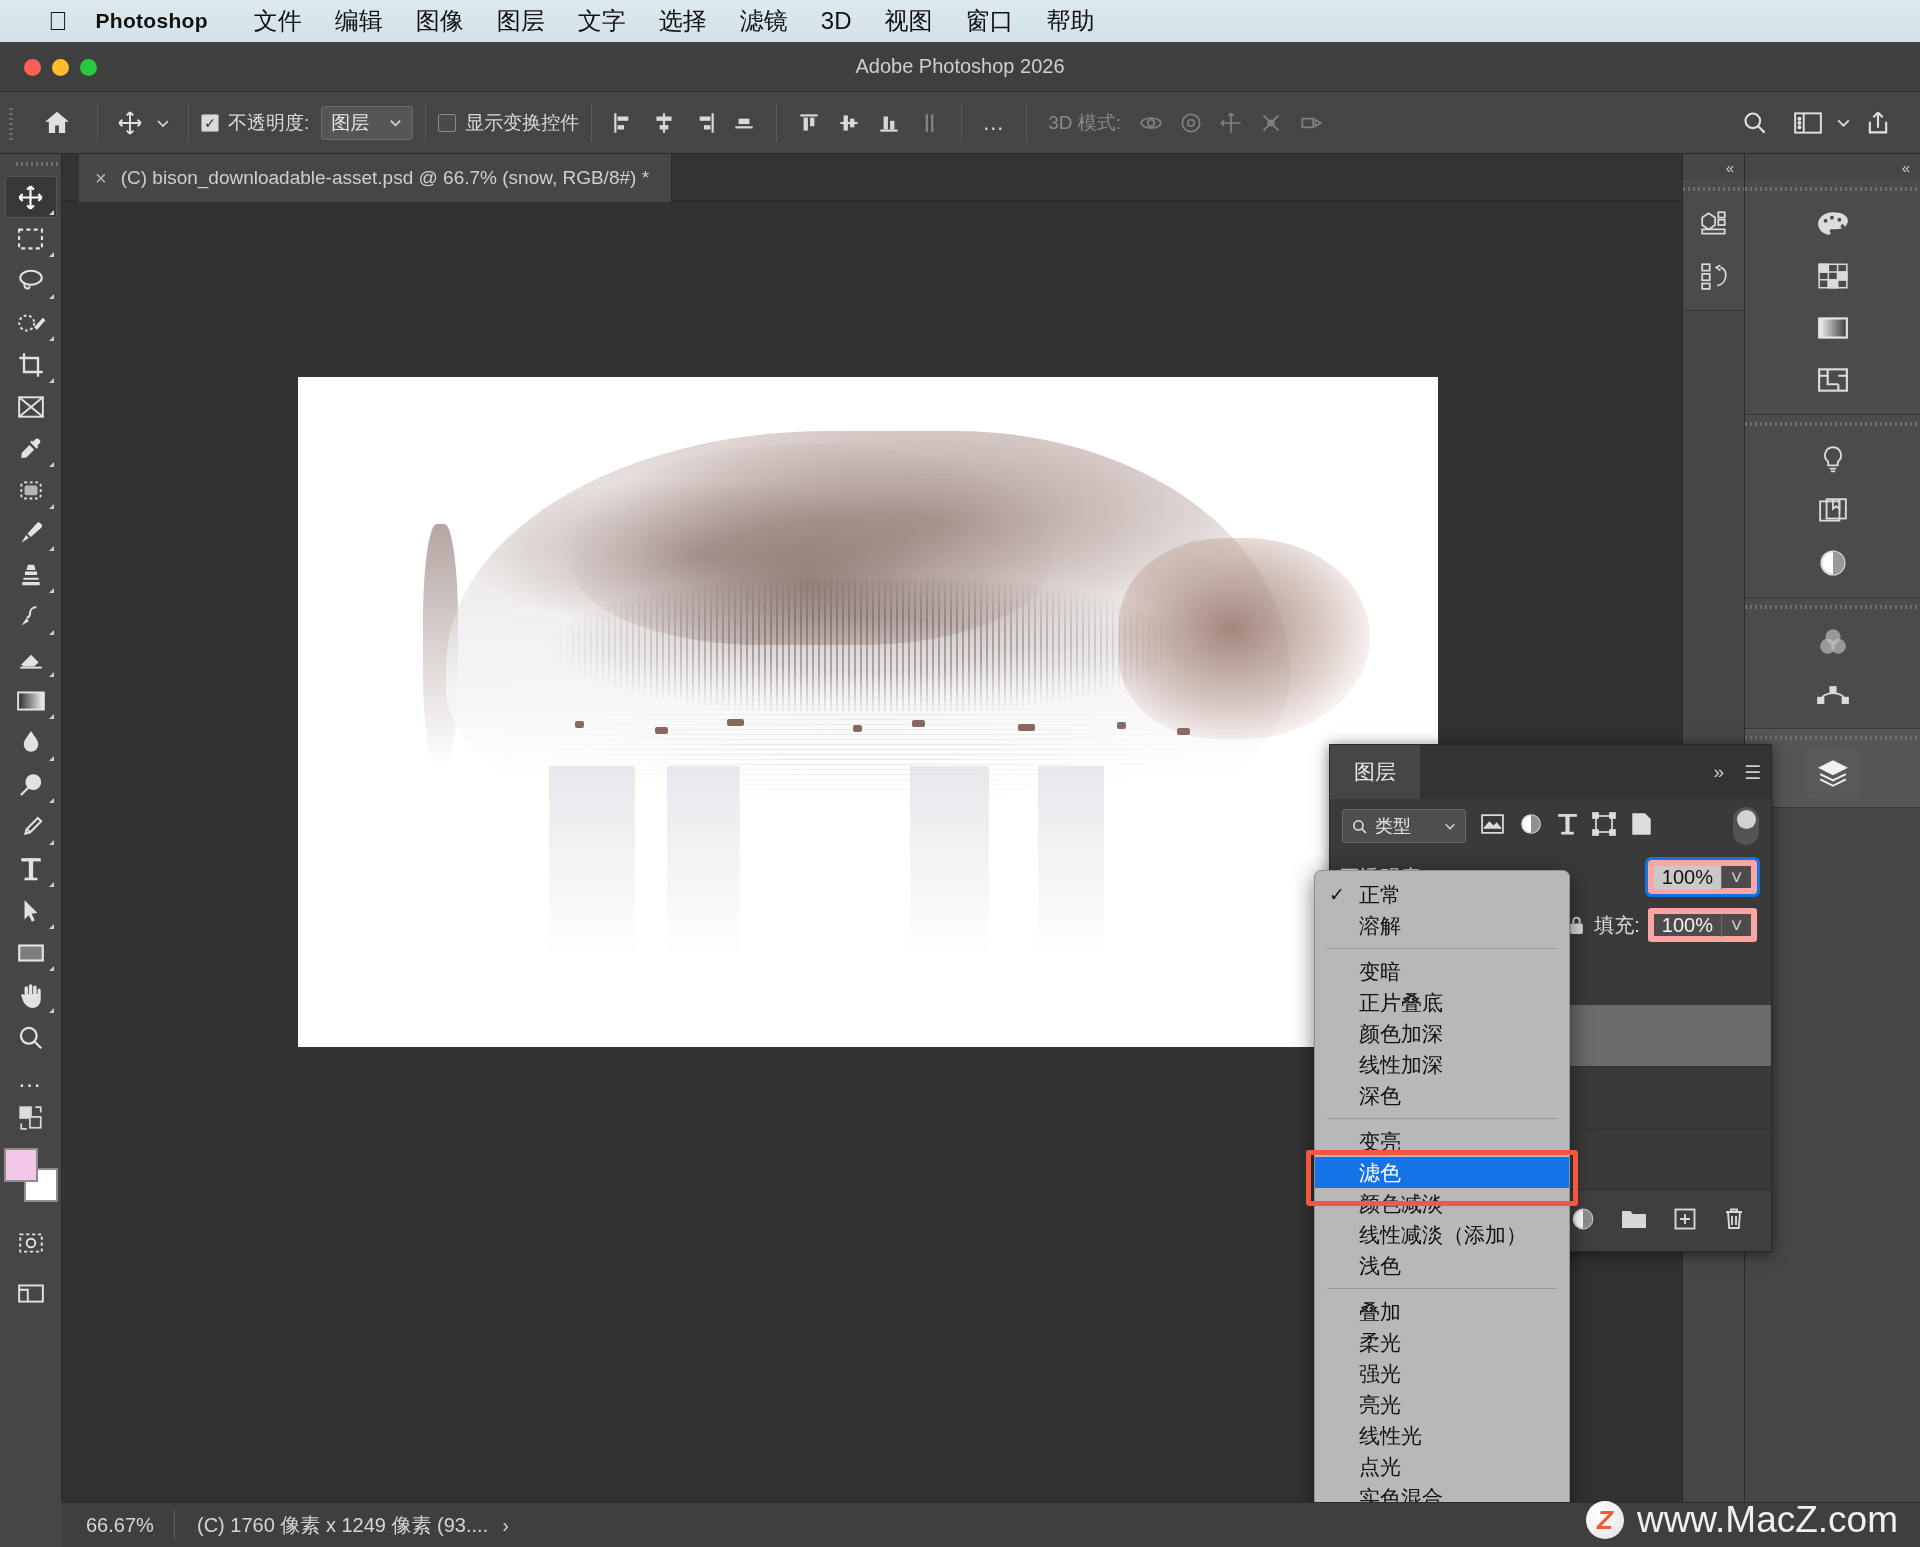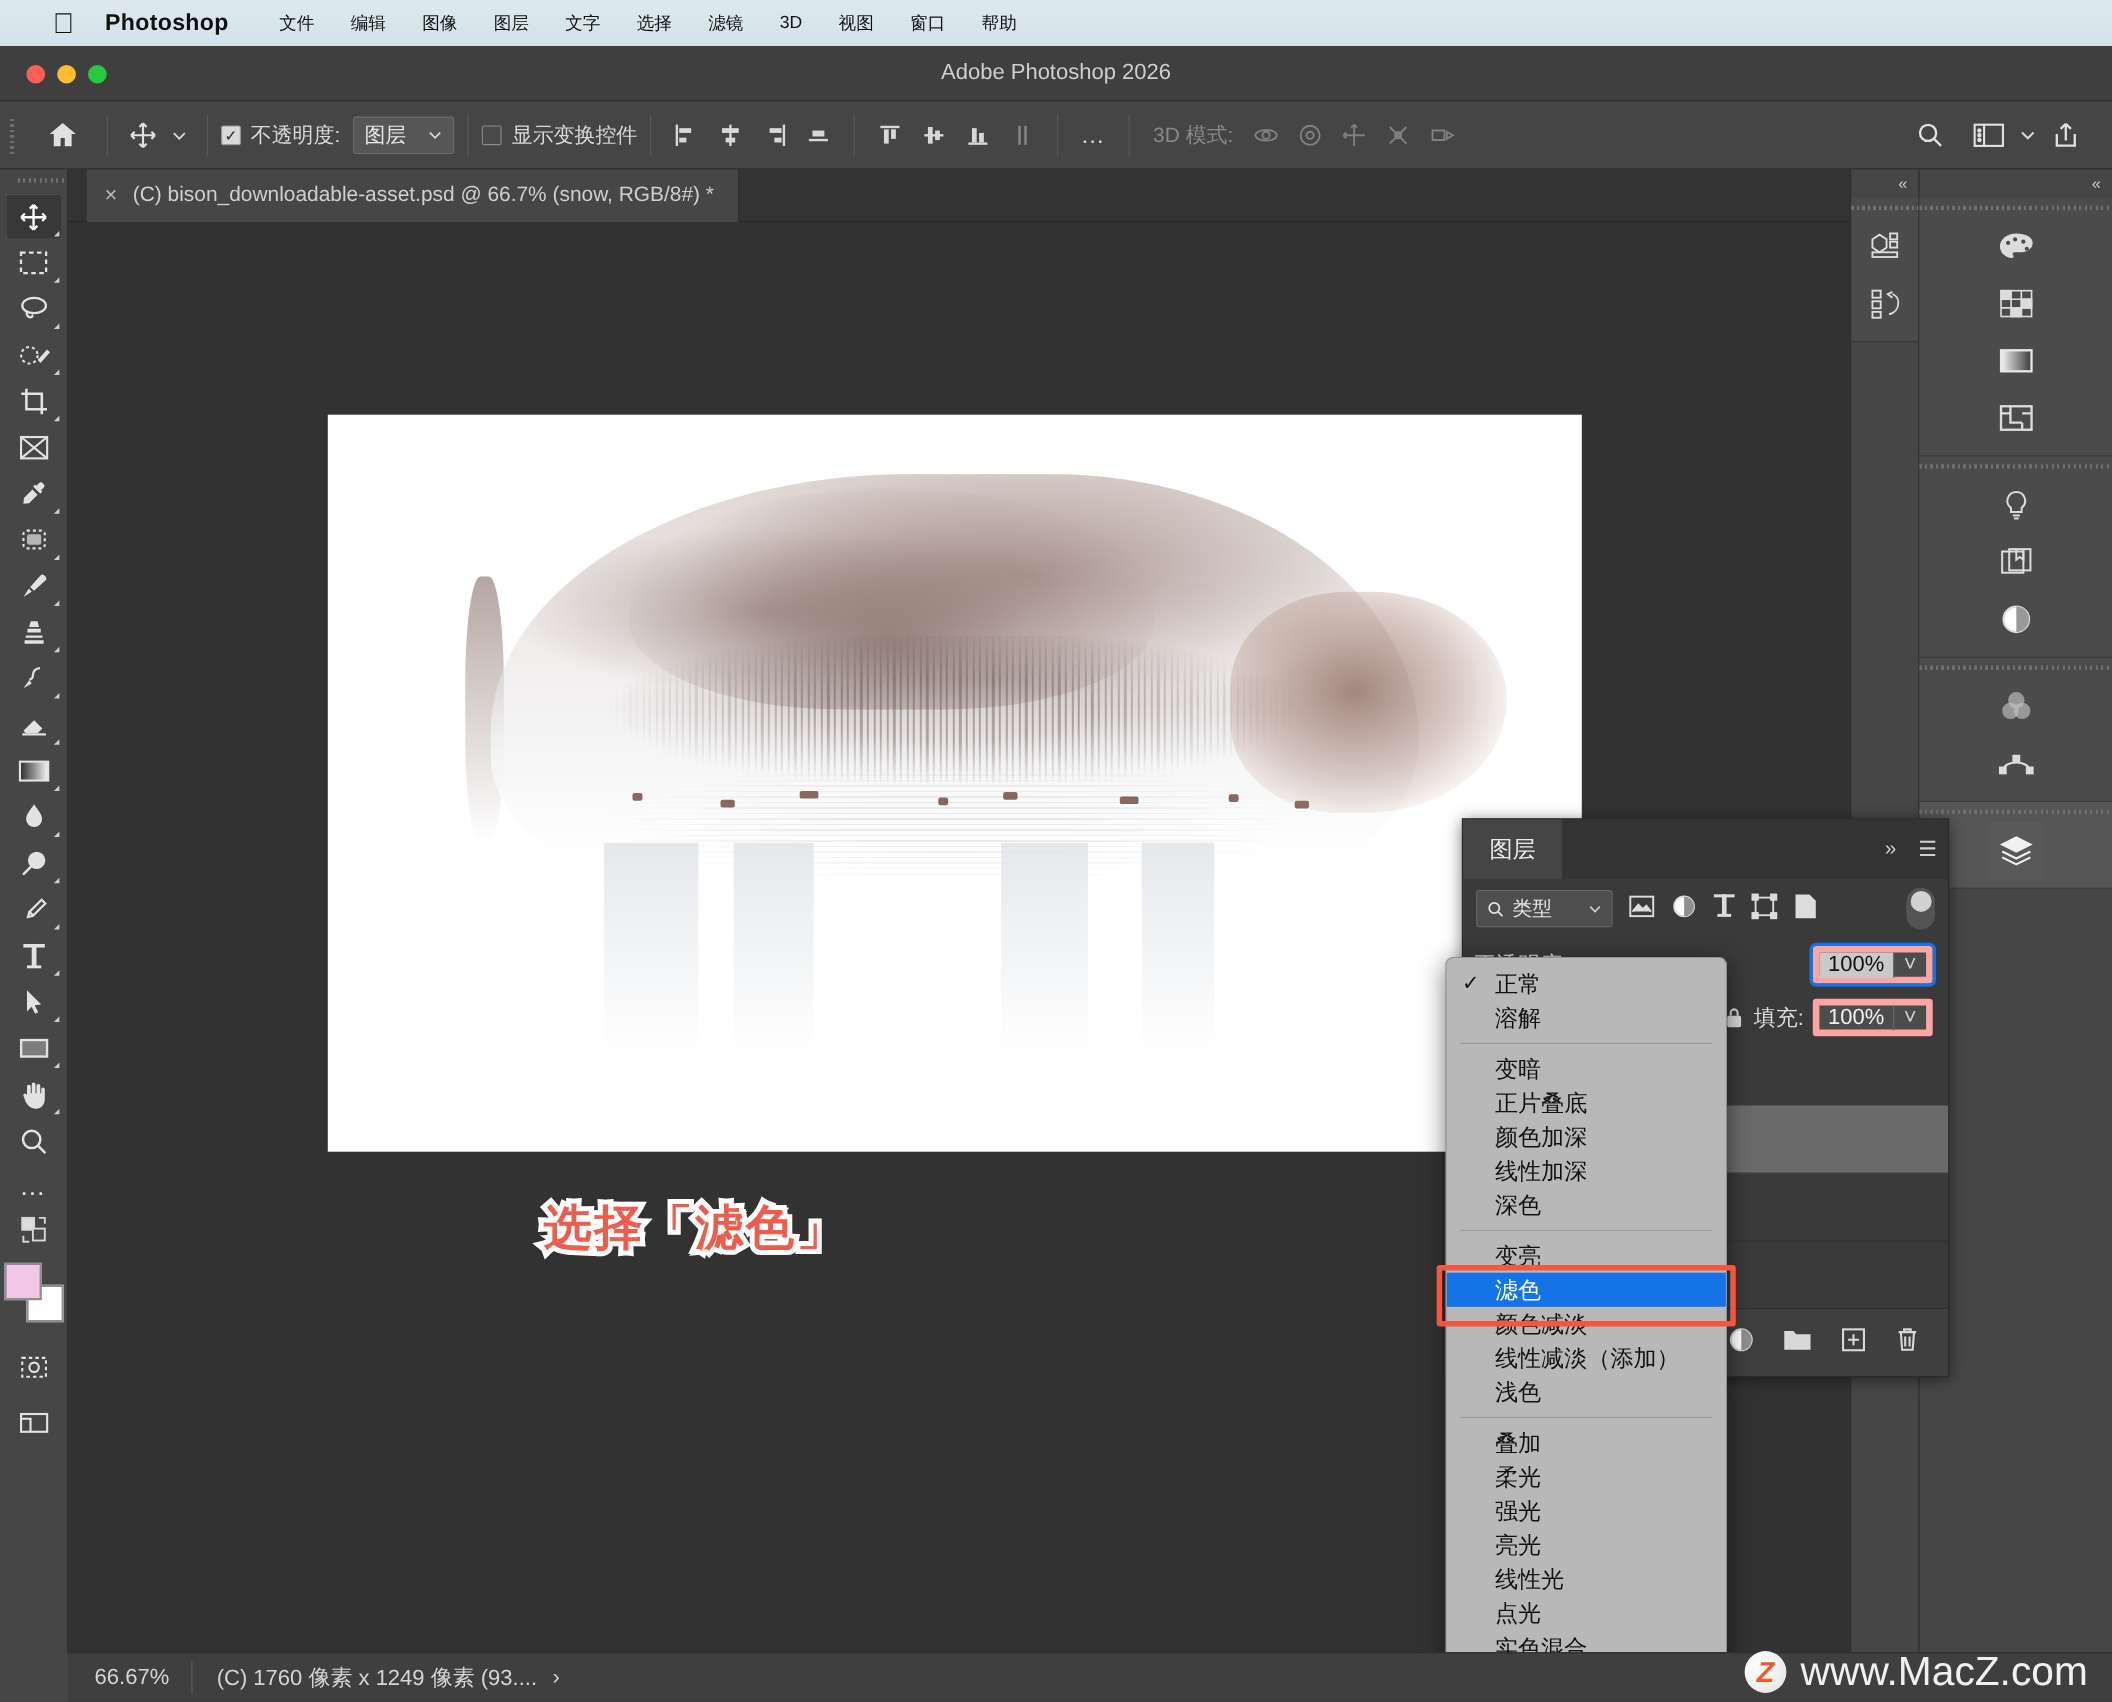--- a/index.html
+++ b/index.html
@@ -5,21 +5,21 @@
   * { box-sizing: border-box; margin:0; padding:0; }
   html,body { width:1920px; height:1547px; overflow:hidden; background:#3a3a3a;
     font-family:"Liberation Sans","DejaVu Sans",sans-serif; }
 
   
   .macbar{position:absolute;left:0;top:0;width:1920px;height:42px;
     background:linear-gradient(180deg,#dde9ee 0%,#d3e2e9 100%);
     display:flex;align-items:center;color:#111;}
   .apple-logo{margin-left:48px;margin-right:28px;font-size:26px;line-height:1;color:#111;}
   .macbar .appname{font-weight:bold;font-size:21px;margin-right:46px;letter-spacing:.3px;}
-  .macbar .mi{font-size:16px;margin-right:33px;white-space:nowrap;}
+  .macbar .mi{font-size:24px;margin-right:33px;white-space:nowrap;}
 
   
   .titlebar{position:absolute;left:0;top:42px;width:1920px;height:50px;
     background:#3f3f3f;border-bottom:1px solid #2c2c2c;display:flex;align-items:center;justify-content:center;}
   .titlebar .t{color:#cfcfcf;font-size:20px;}
   .traffic{position:absolute;left:24px;top:42px;height:50px;display:flex;align-items:center;gap:11px;}
   .dot{width:17px;height:17px;border-radius:50%;}
   .dot.r{background:#ff5f57;} .dot.y{background:#febc2e;} .dot.g{background:#28c840;}
 
   
@@ -576,23 +576,20 @@
         <i style="left: 46%; top: 30%; width: 9px;"></i>
           <i style="left: 55%; top: 5%; width: 13px;"></i>
           <i style="left: 71%; top: 28%; width: 17px;"></i>
         <i style="left: 86%; top: 18%; width: 9px;"></i>
           <i style="left: 95%; top: 45%; width: 13px;"></i>
       </div>
       <div class="legs"></div>
       <div class="head"></div>
     </div>
   </div>
-  <div class="annot">
-    <span>选择「滤色」</span>
-  </div>
 </div>
 
 <div class="rail" id="rail-a">
   <div class="railhdr">«</div>
   <div class="grp">
     <div class="railgrip"></div>
     <div class="ric">
       <svg width="30" height="28" viewBox="0 0 28 26" fill="none" stroke="#dcdcdc" stroke-width="1.6">
           <path d="M3 7l6-4 6 4v7l-6 4-6-4z"></path>
           <rect x="18" y="2" width="6" height="5"></rect>

